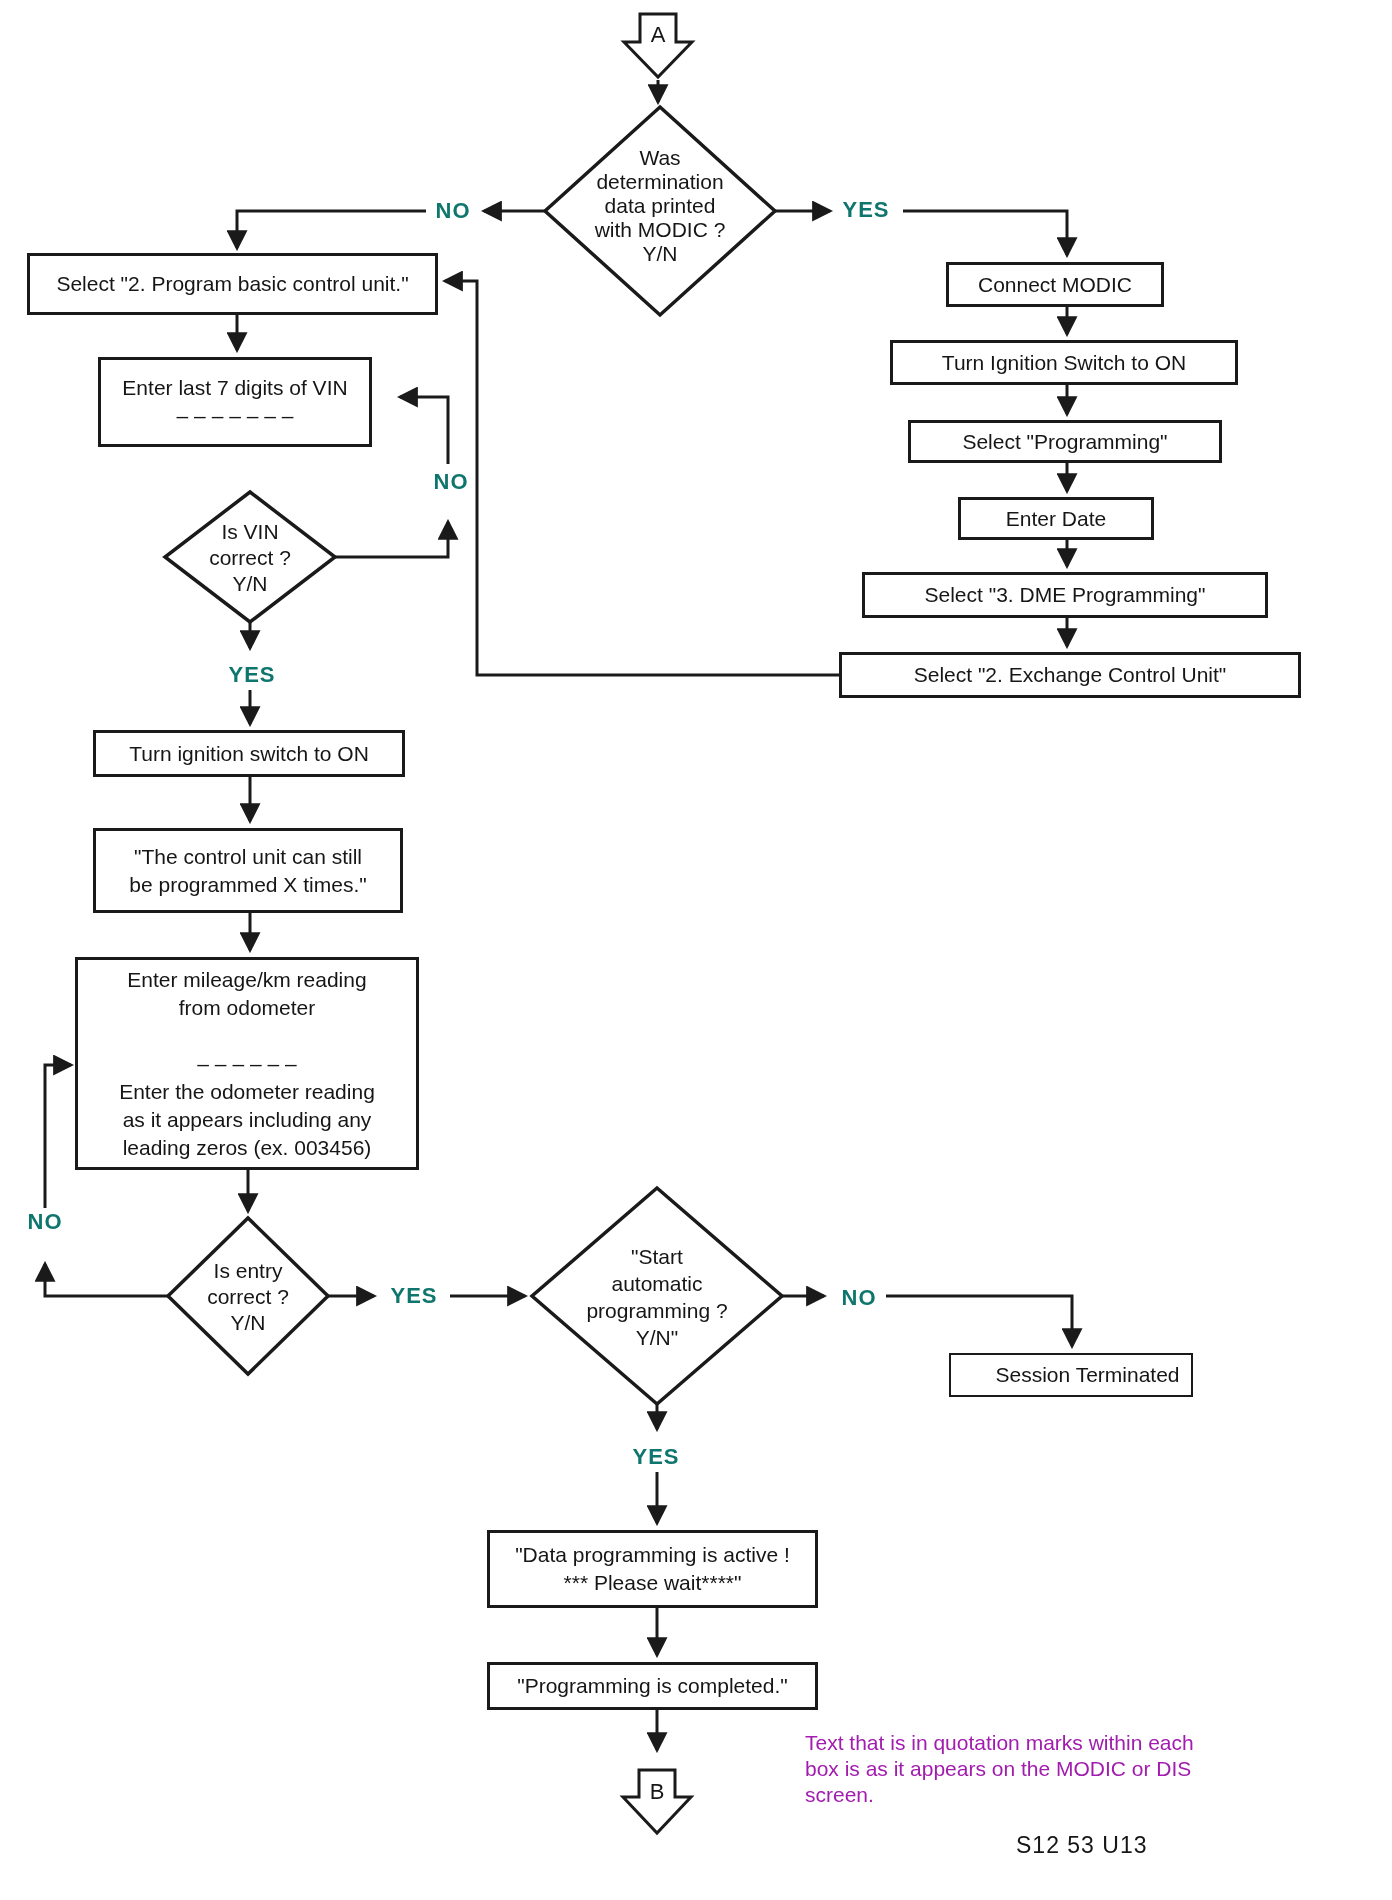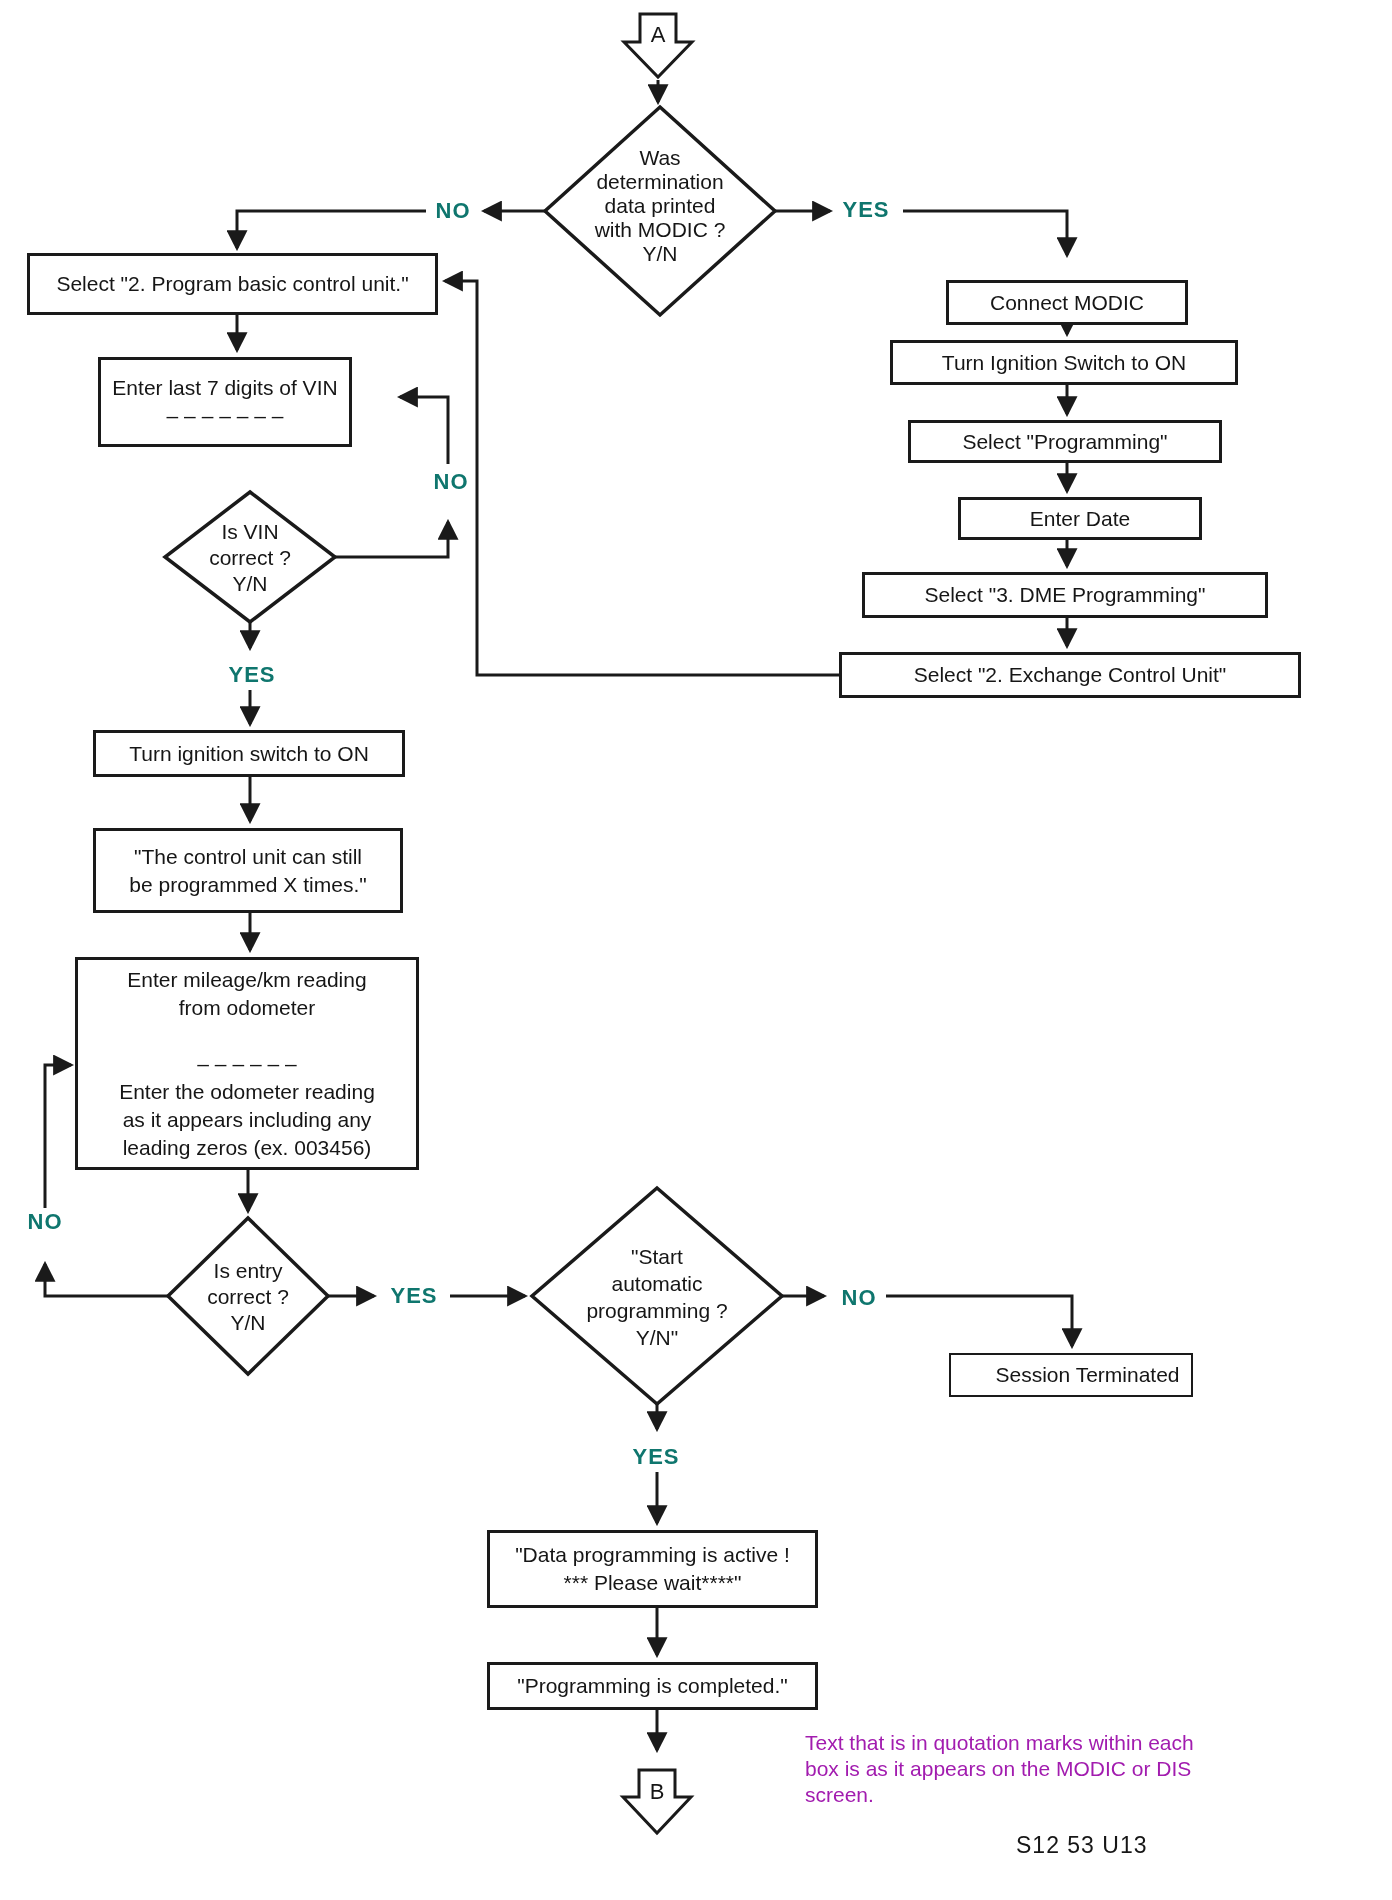--- a/index.html
+++ b/index.html
@@ -123,37 +123,37 @@
   <div class="lbl" style="left:428px;top:198px;width:50px;">NO</div>
   <div class="lbl" style="left:838px;top:197px;width:56px;">YES</div>
   <div class="lbl" style="left:426px;top:469px;width:50px;">NO</div>
   <div class="lbl" style="left:224px;top:662px;width:56px;">YES</div>
   <div class="lbl" style="left:20px;top:1209px;width:50px;">NO</div>
   <div class="lbl" style="left:386px;top:1283px;width:56px;">YES</div>
   <div class="lbl" style="left:834px;top:1285px;width:50px;">NO</div>
   <div class="lbl" style="left:628px;top:1444px;width:56px;">YES</div>
 
   <div class="box" style="left:27px;top:253px;width:411px;height:62px;">Select "2. Program basic control unit."</div>
-  <div class="box" style="left:98px;top:357px;width:254px;height:90px;text-align:center;">Enter last 7 digits of VIN
+  <div class="box" style="left:98px;top:357px;width:274px;height:90px;text-align:center;">Enter last 7 digits of VIN
 – – – – – – –</div>
   <div class="box" style="left:93px;top:730px;width:312px;height:47px;">Turn ignition switch to ON</div>
   <div class="box" style="left:93px;top:828px;width:310px;height:85px;">"The control unit can still
 be programmed X times."</div>
   <div class="box" style="left:75px;top:957px;width:344px;height:213px;">Enter mileage/km reading
 from odometer
 
 – – – – – –
 Enter the odometer reading
 as it appears including any
 leading zeros (ex. 003456)</div>
 
-  <div class="box" style="left:946px;top:280px;width:242px;height:45px;">Connect MODIC</div>
+  <div class="box" style="left:946px;top:262px;width:218px;height:45px;">Connect MODIC</div>
   <div class="box" style="left:890px;top:340px;width:348px;height:45px;">Turn Ignition Switch to ON</div>
   <div class="box" style="left:908px;top:420px;width:314px;height:43px;">Select "Programming"</div>
-  <div class="box" style="left:958px;top:497px;width:244px;height:43px;">Enter Date</div>
+  <div class="box" style="left:958px;top:497px;width:196px;height:43px;">Enter Date</div>
   <div class="box" style="left:862px;top:572px;width:406px;height:46px;">Select "3. DME Programming"</div>
   <div class="box" style="left:839px;top:652px;width:462px;height:46px;">Select "2. Exchange Control Unit"</div>
 
   <div class="box thin" style="left:949px;top:1353px;width:244px;height:44px;">Session Terminated</div>
   <div class="box" style="left:487px;top:1530px;width:331px;height:78px;">"Data programming is active !
 *** Please wait****"</div>
   <div class="box" style="left:487px;top:1662px;width:331px;height:48px;">"Programming is completed."</div>
 
   <div class="note" style="left:805px;top:1730px;width:460px;">Text that is in quotation marks within each
 box is as it appears on the MODIC or DIS

